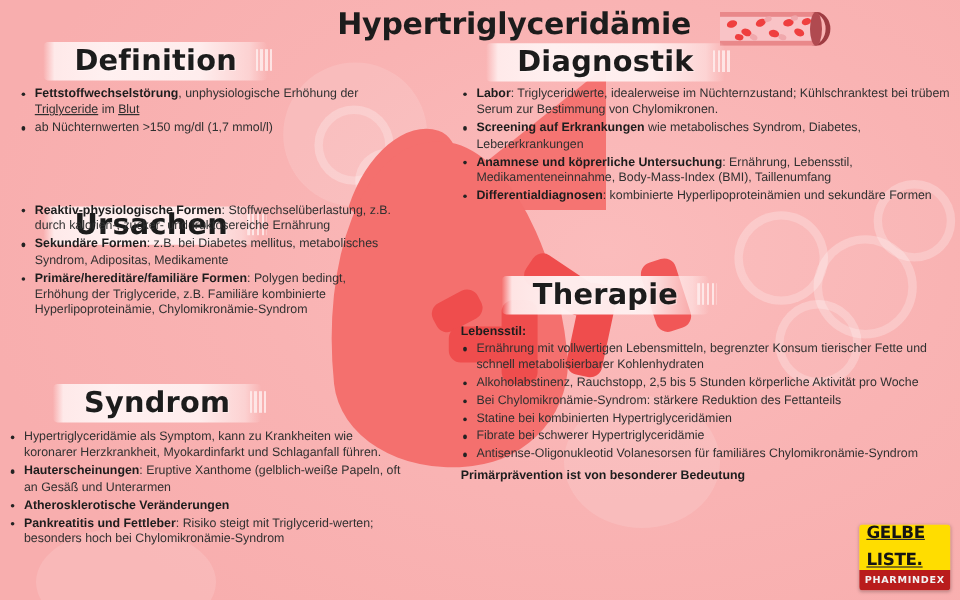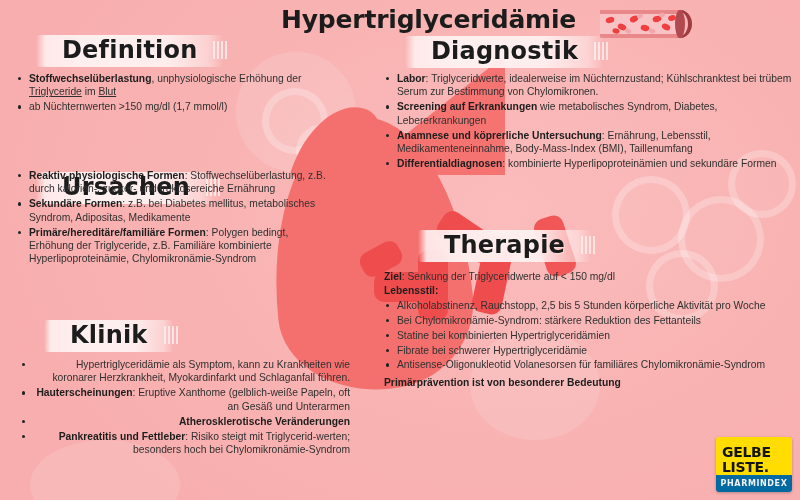--- a/index.html
+++ b/index.html
@@ -188,21 +188,21 @@
     text-decoration: underline;
     text-underline-offset: 1px;
   }
 
   
   #def-banner   { left: 36px;  top: 35px;  }
   #def-body     { left: 16px;  top: 72px;  width: 290px; }
   #urs-banner   { left: 36px;  top: 136px; margin-top: 36px; }
   #urs-body     { left: 16px;  top: 169px; width: 318px; }
   #kli-banner   { left: 44px;  top: 320px; }
-  #kli-body     { left: 20px;  top: 358px; width: 330px; text-align: right; }
+  #kli-body     { left: 7px;  top: 358px; width: 330px; }
 
   #dia-banner   { left: 405px; top: 36px;  }
   #dia-body     { left: 384px; top: 72px;  width: 410px; }
   #the-banner   { left: 418px; top: 230px; }
   #the-body     { left: 384px; top: 270px; width: 410px; }
 
   
   .logo {
     position: absolute;
     left: 716px;
@@ -211,35 +211,36 @@
     height: 55px;
     border-radius: 3px;
     overflow: hidden;
     box-shadow: 0 1px 3px rgba(0,0,0,.25);
   }
   .logo-top {
     background: #ffdd00;
     height: 38px;
     display: flex;
     flex-direction: column;
-    justify-content: flex-end;
+    justify-content: space-between;
     padding: 0 6px;
     box-sizing: border-box;
+    text-decoration: underline;
   }
   .logo-top span {
     display: block;
     font-family: "DejaVu Sans", "Liberation Sans", sans-serif;
     font-weight: 700;
     font-size: 14px;
     line-height: 15px;
     letter-spacing: -0.3px;
     color: #141414;
   }
   .logo-bottom {
-    background: #0369a1;
+    background: #b91c1c;
     height: 17px;
     display: flex;
     align-items: center;
     justify-content: center;
   }
   .logo-bottom span {
     font-family: "DejaVu Sans", "Liberation Sans", sans-serif;
     font-size: 8px;
     letter-spacing: .6px;
     color: #f2f2f2;
@@ -300,21 +301,21 @@
       <ellipse cx="62" cy="9" rx="3" ry="2.2" transform="rotate(-14 62 9)"></ellipse>
     </g>
   </svg>
 
   <div class="banner" id="def-banner">
     <h2>Definition</h2>
   </div>
   <div class="col" id="def-body">
     <ul class="bullets">
       <li>
-        <span class="lead">Stoffwechselüberlastung</span><span>, unphysiologische Erhöhung der </span><span class="lnk">Triglyceride</span><span> im </span><span class="lnk">Blut</span>
+        <span class="lead">Fettstoffwechselstörung</span><span>, unphysiologische Erhöhung der </span><span class="lnk">Triglyceride</span><span> im </span><span class="lnk">Blut</span>
       </li>
       <li>
         <span>ab Nüchternwerten &gt;150 mg/dl (1,7 mmol/l)</span>
       </li>
     </ul>
   </div>
 
   <div class="banner" id="urs-banner">
     <h2>Ursachen</h2>
   </div>
@@ -326,21 +327,21 @@
       <li>
         <span class="lead">Sekundäre Formen</span><span>: z.B. bei Diabetes mellitus, metabolisches Syndrom, Adipositas, Medikamente</span>
       </li>
       <li>
         <span class="lead">Primäre/hereditäre/familiäre Formen</span><span>: Polygen bedingt, Erhöhung der Triglyceride, z.B. Familiäre kombinierte Hyperlipoproteinämie, Chylomikronämie-Syndrom</span>
       </li>
     </ul>
   </div>
 
   <div class="banner" id="kli-banner">
-    <h2>Klinik</h2>
+    <h2>Syndrom</h2>
   </div>
   <div class="col" id="kli-body">
     <ul class="bullets">
       <li>
         <span>Hypertriglyceridämie als Symptom, kann zu Krankheiten wie koronarer Herzkrankheit, Myokardinfarkt und Schlaganfall führen.</span>
       </li>
       <li>
         <span class="lead">Hauterscheinungen</span><span>: Eruptive Xanthome (gelblich-weiße Papeln, oft an Gesäß und Unterarmen</span>
       </li>
       <li>
@@ -369,25 +370,23 @@
       <li>
         <span class="lead">Differentialdiagnosen</span><span>: kombinierte Hyperlipoproteinämien und sekundäre Formen</span>
       </li>
     </ul>
   </div>
 
   <div class="banner" id="the-banner">
     <h2>Therapie</h2>
   </div>
   <div class="col" id="the-body">
-    <p class="plainline">
-      <span class="lead">Ziel</span><span>: Senkung der Triglyceridwerte auf &lt; 150 mg/dl</span>
-    </p>
     <p class="plainline lead">Lebensstil:</p>
     <ul class="bullets">
+      <li><span>Ernährung mit vollwertigen Lebensmitteln, begrenzter Konsum tierischer Fette und schnell metabolisierbarer Kohlenhydraten</span></li>
       <li><span>Alkoholabstinenz, Rauchstopp, 2,5 bis 5 Stunden körperliche Aktivität pro Woche</span></li>
       <li><span>Bei Chylomikronämie-Syndrom: stärkere Reduktion des Fettanteils</span></li>
     </ul>
     <ul class="bullets">
       <li><span>Statine bei kombinierten Hypertriglyceridämien</span></li>
       <li><span>Fibrate bei schwerer Hypertriglyceridämie</span></li>
       <li><span>Antisense-Oligonukleotid Volanesorsen für familiäres Chylomikronämie-Syndrom</span></li>
     </ul>
     <p class="plainline lead" style="margin-top:4px;">Primärprävention ist von besonderer Bedeutung</p>
   </div>

